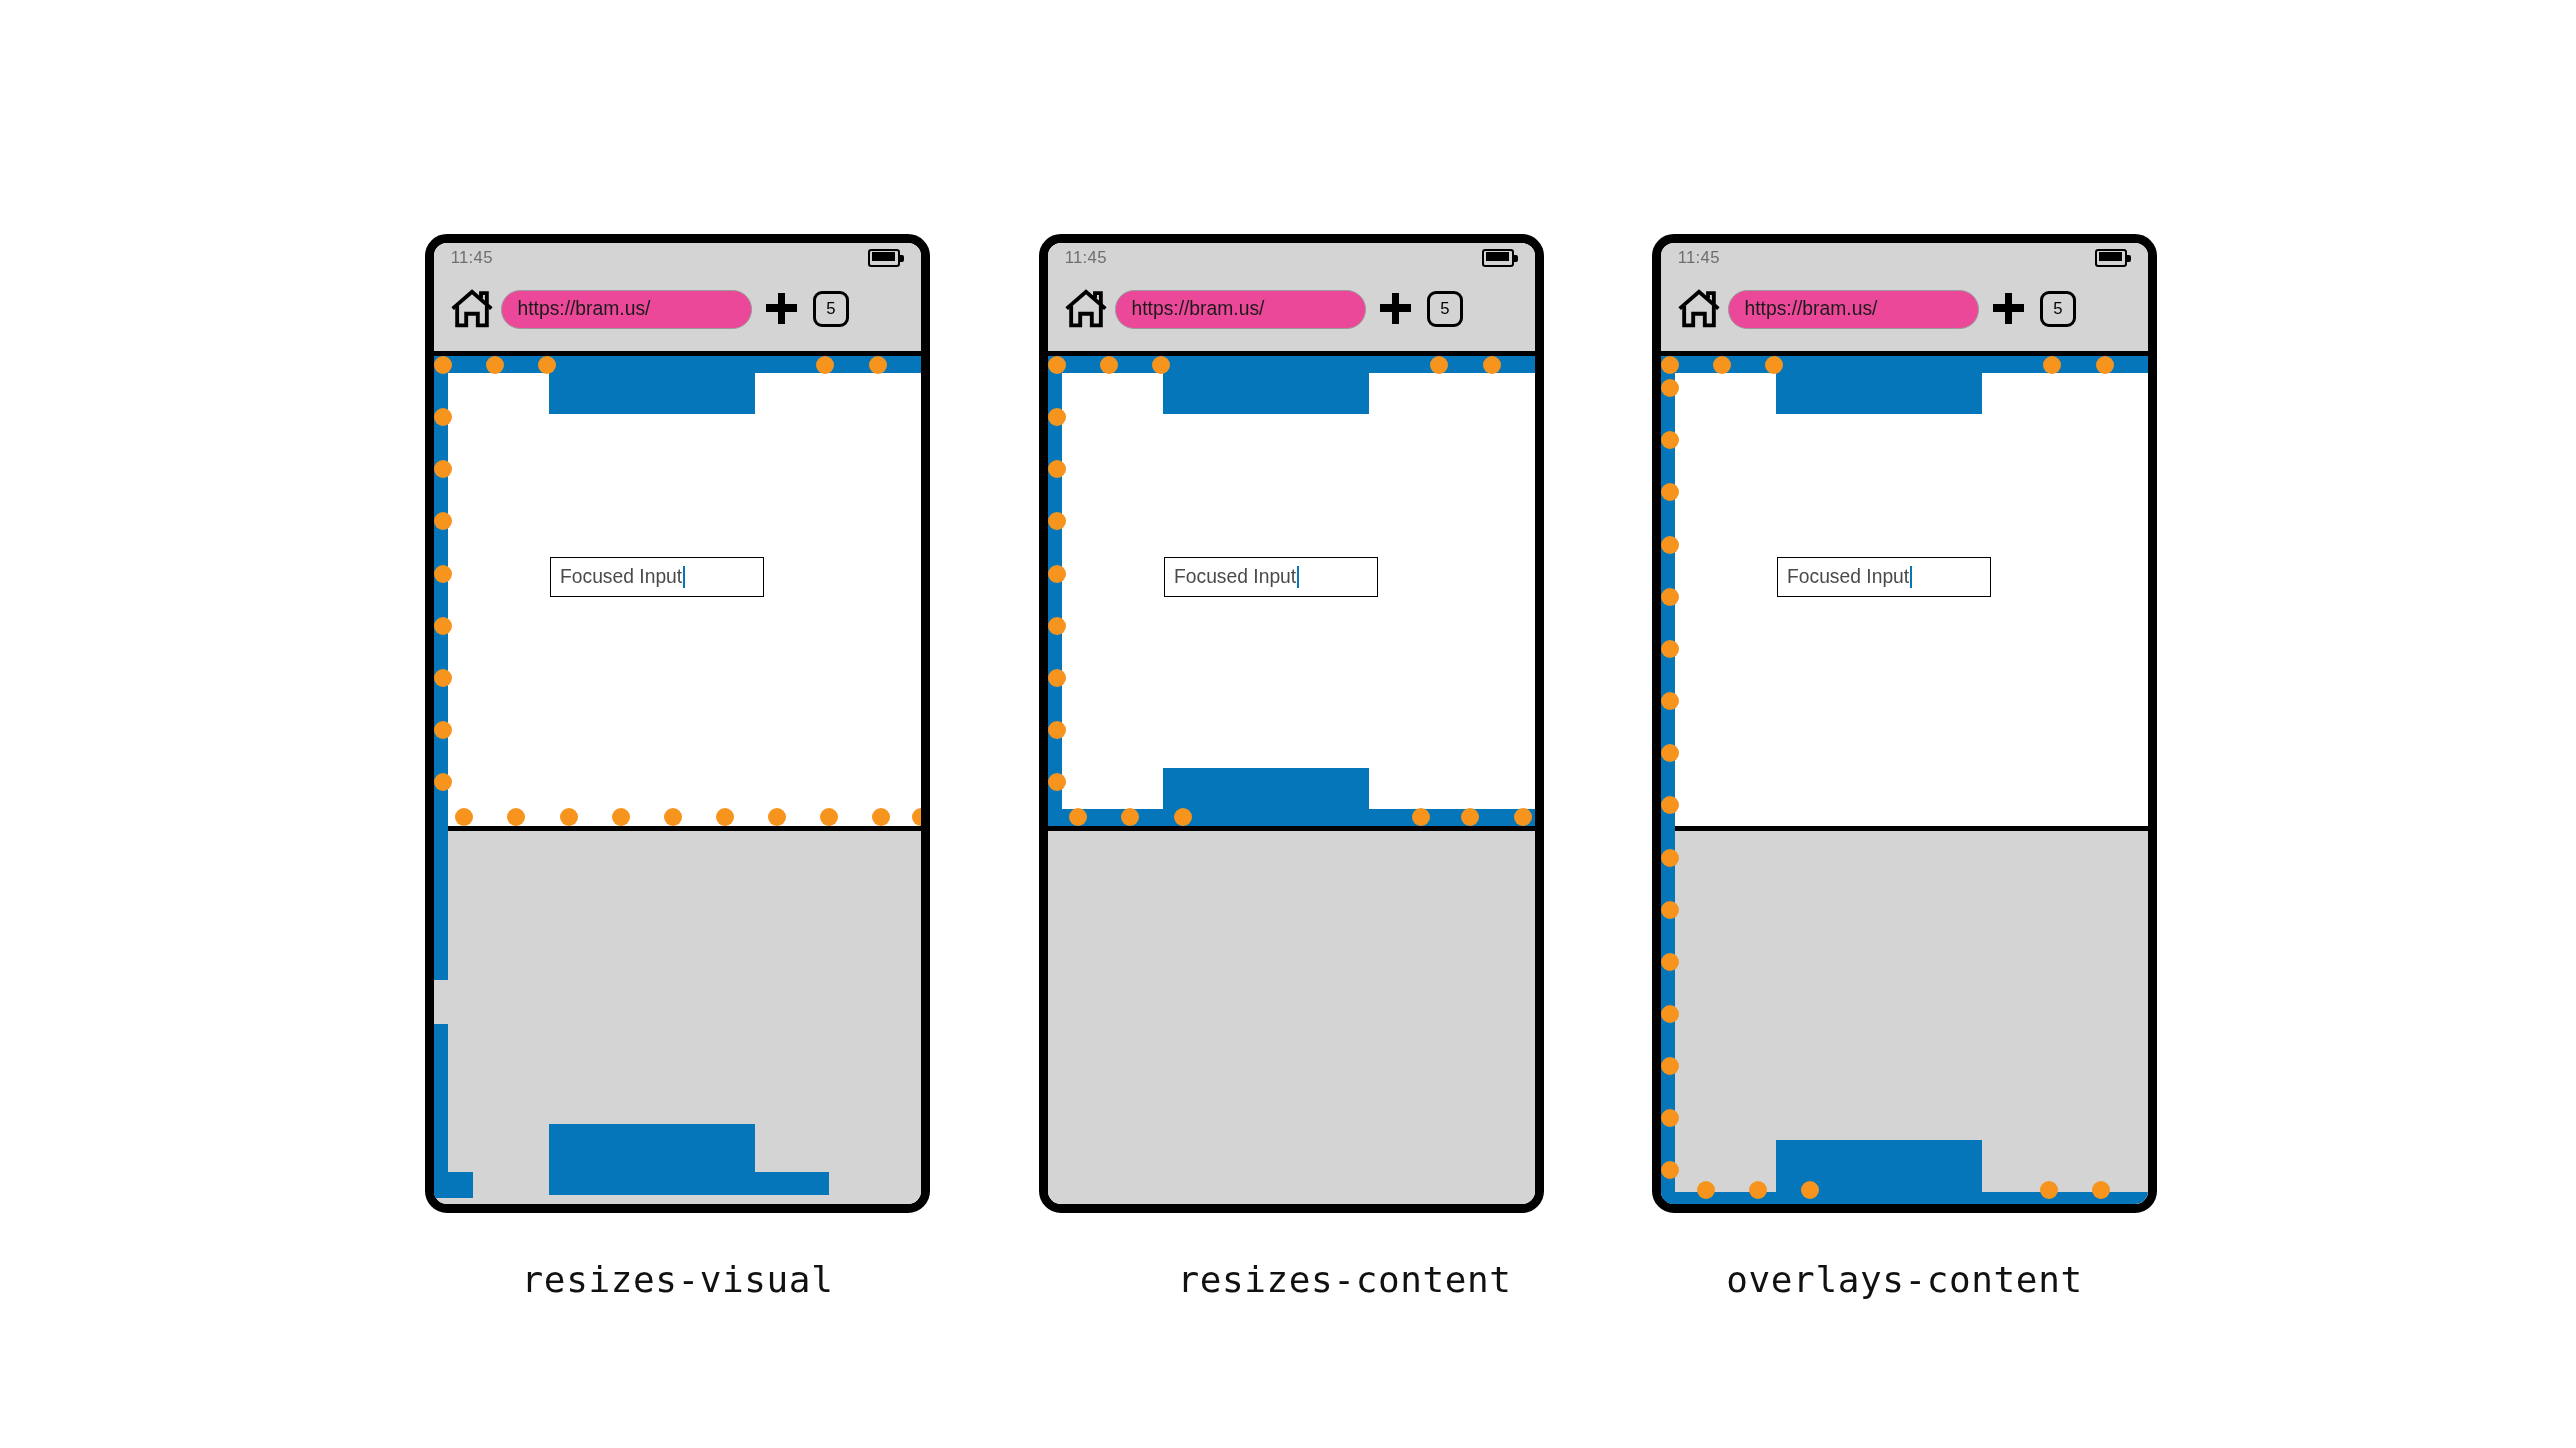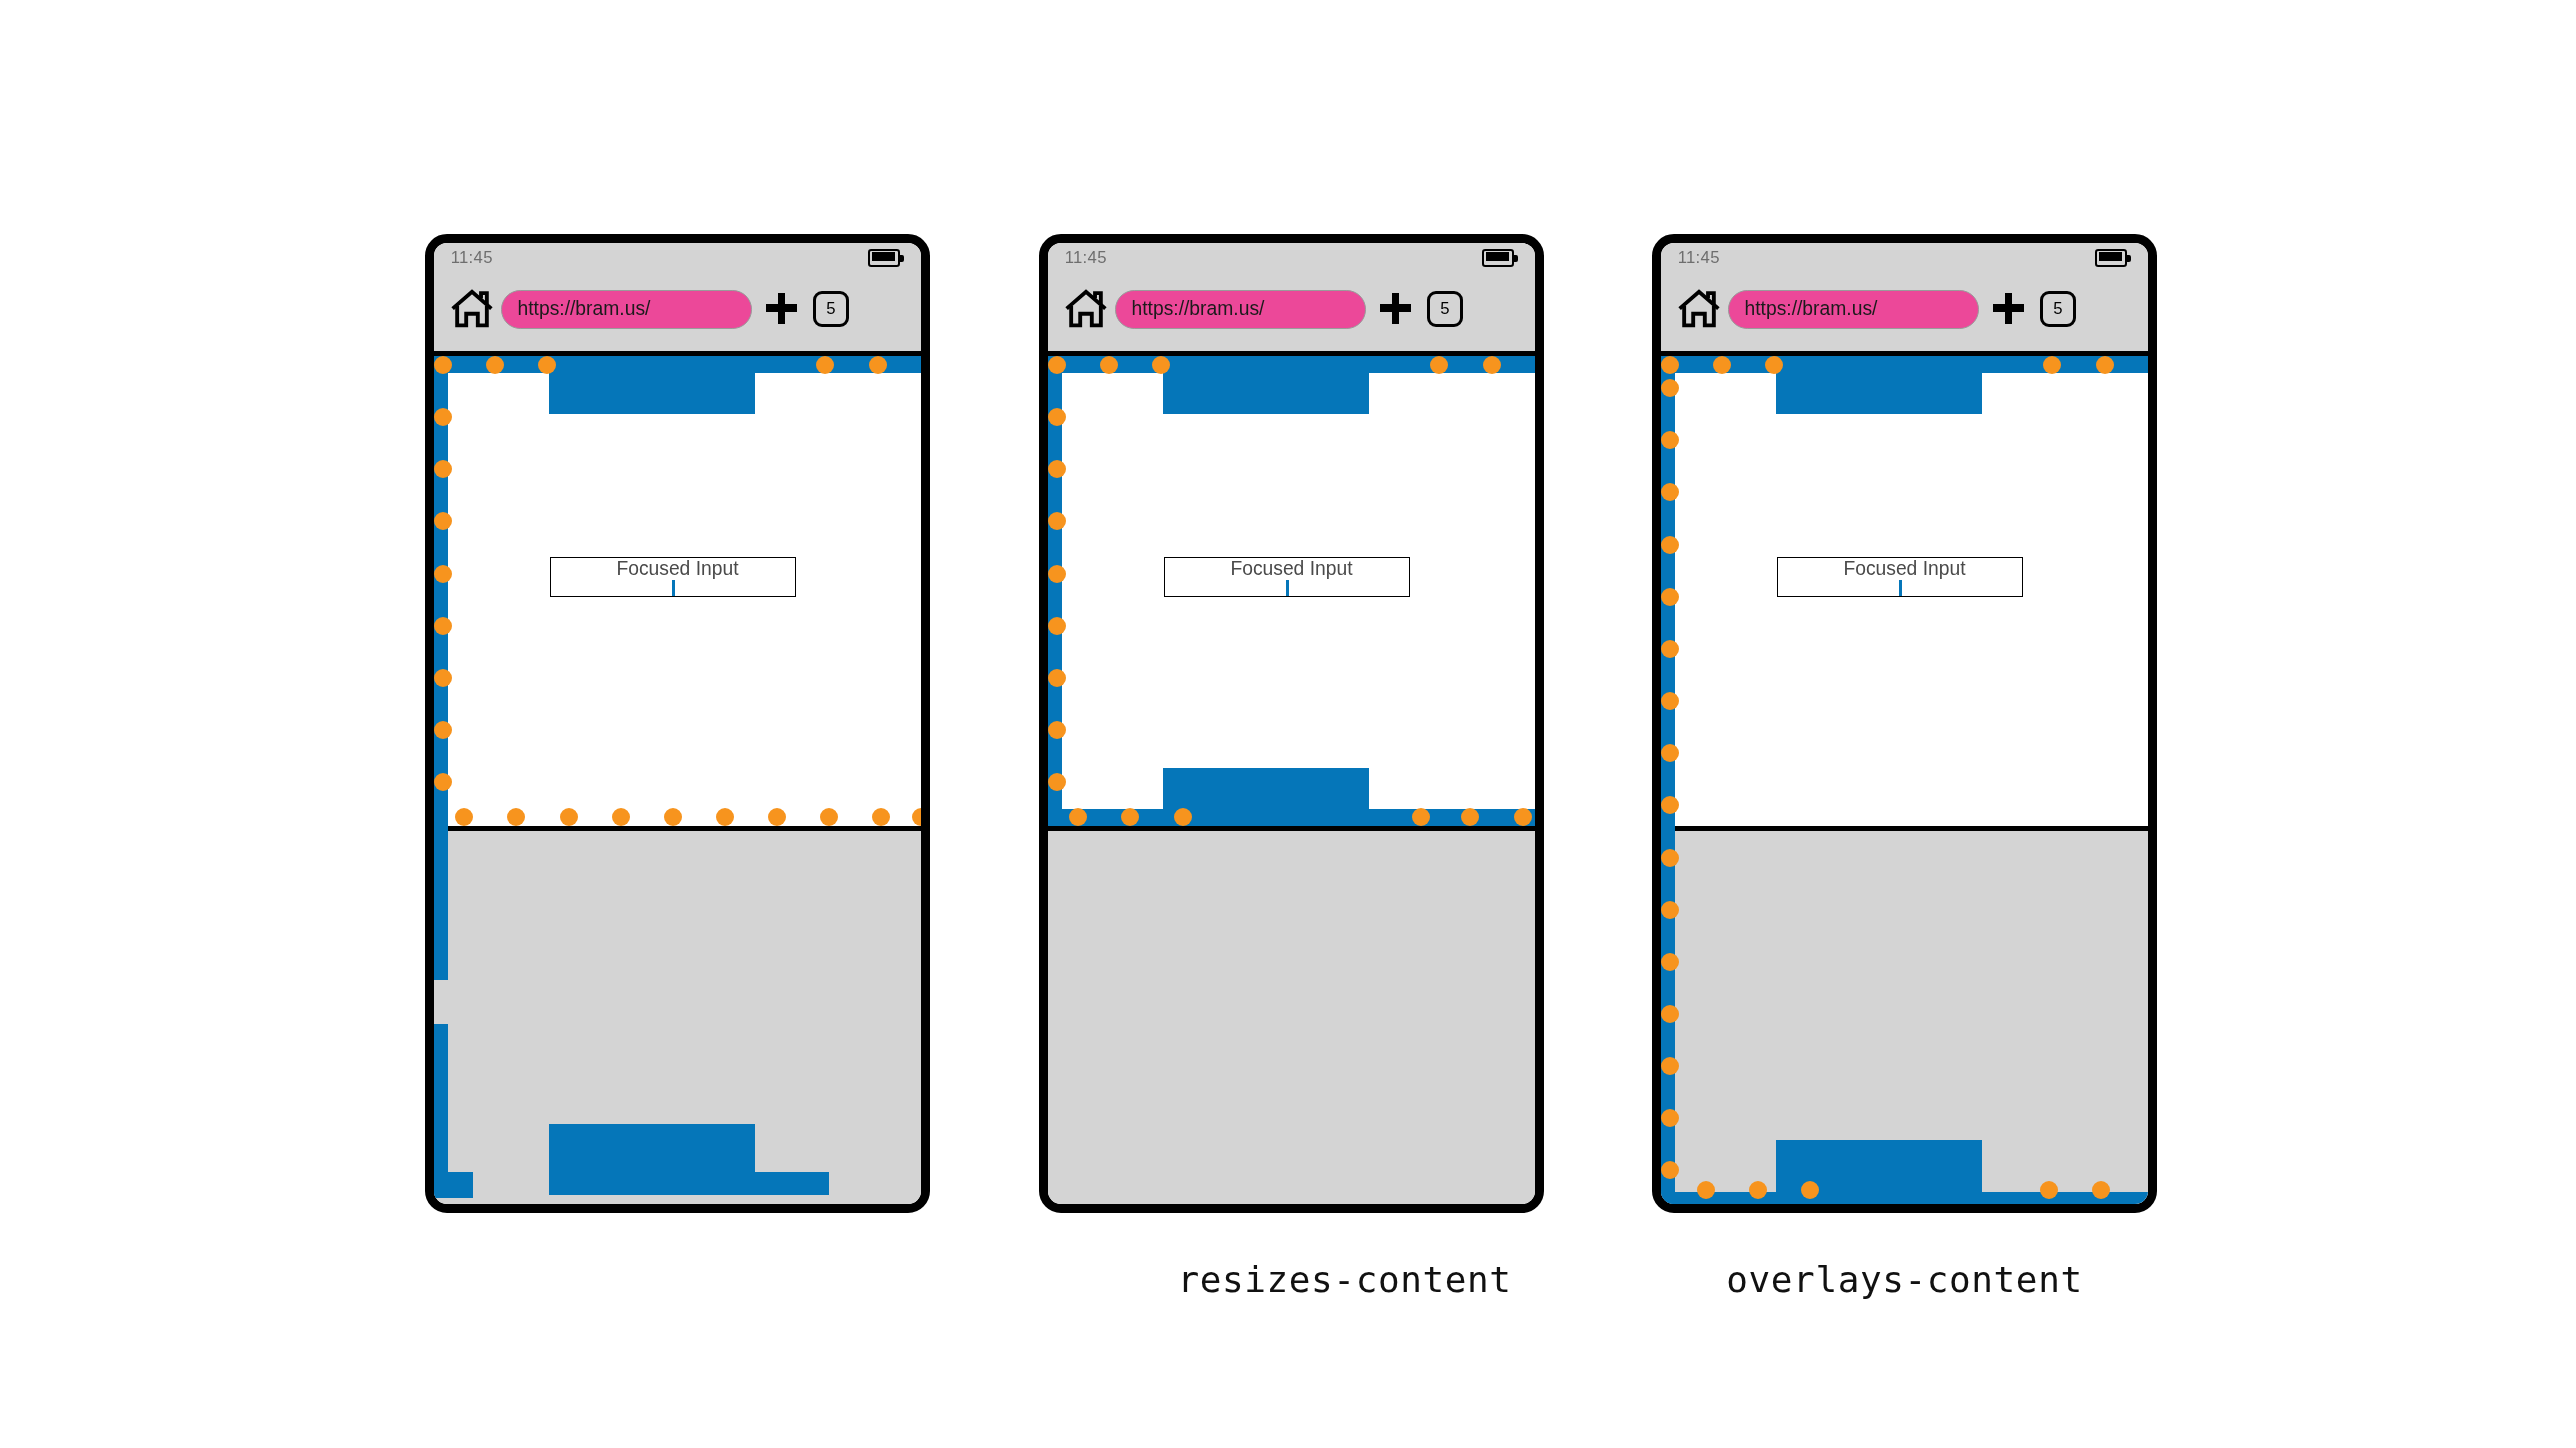--- a/index.html
+++ b/index.html
@@ -51,23 +51,23 @@
   
   .blue{position:absolute;background:#0576b9;}
 
   
   .dots{position:absolute;left:0;top:0;width:505px;height:848px;
         pointer-events:none;}
   .dot{position:absolute;width:18px;height:18px;border-radius:50%;
        background:#f7941e;margin-left:-9px;margin-top:-9px;}
 
   
-  .input-box{position:absolute;width:246px;height:40px;
+  .input-box{position:absolute;width:214px;height:40px;
              border:1.9px solid #000;background:#fff;box-sizing:border-box;
-             display:flex;align-items:center;flex-direction:column;}
+             display:flex;align-items:center;}
   .input-text{padding-left:9px;font-size:19.3px;color:#4a4a4a;white-space:nowrap;}
   .caret{display:inline-block;width:2.6px;height:22px;background:#0576b9;
          margin-left:0.6px;vertical-align:middle;}
 
   
   .caption{position:absolute;text-align:center;width:505px;
            font-family:"DejaVu Sans Mono","Liberation Mono",monospace;
            font-size:36px;color:#111;letter-spacing:0.6px;}
 </style>
 </head>
@@ -155,20 +155,21 @@
         <div class="dot" style="left:187px;top:461px"></div>
         <div class="dot" style="left:239px;top:461px"></div>
         <div class="dot" style="left:291px;top:461px"></div>
         <div class="dot" style="left:343px;top:461px"></div>
         <div class="dot" style="left:395px;top:461px"></div>
         <div class="dot" style="left:447px;top:461px"></div>
         <div class="dot" style="left:487px;top:461px"></div>
       </div>
     </div>
   </div>
+  <div class="caption" style="left:425px;top:1259px;">resizes-visual</div>
 
   <div class="phone" style="left:1039px;top:234px;">
 
     <div class="chrome">
       <div class="statusbar">
         <div class="status-time">11:45</div>
         <div class="battery">
           <div class="shell"></div>
             <div class="fill"></div>
             <div class="nub"></div>

